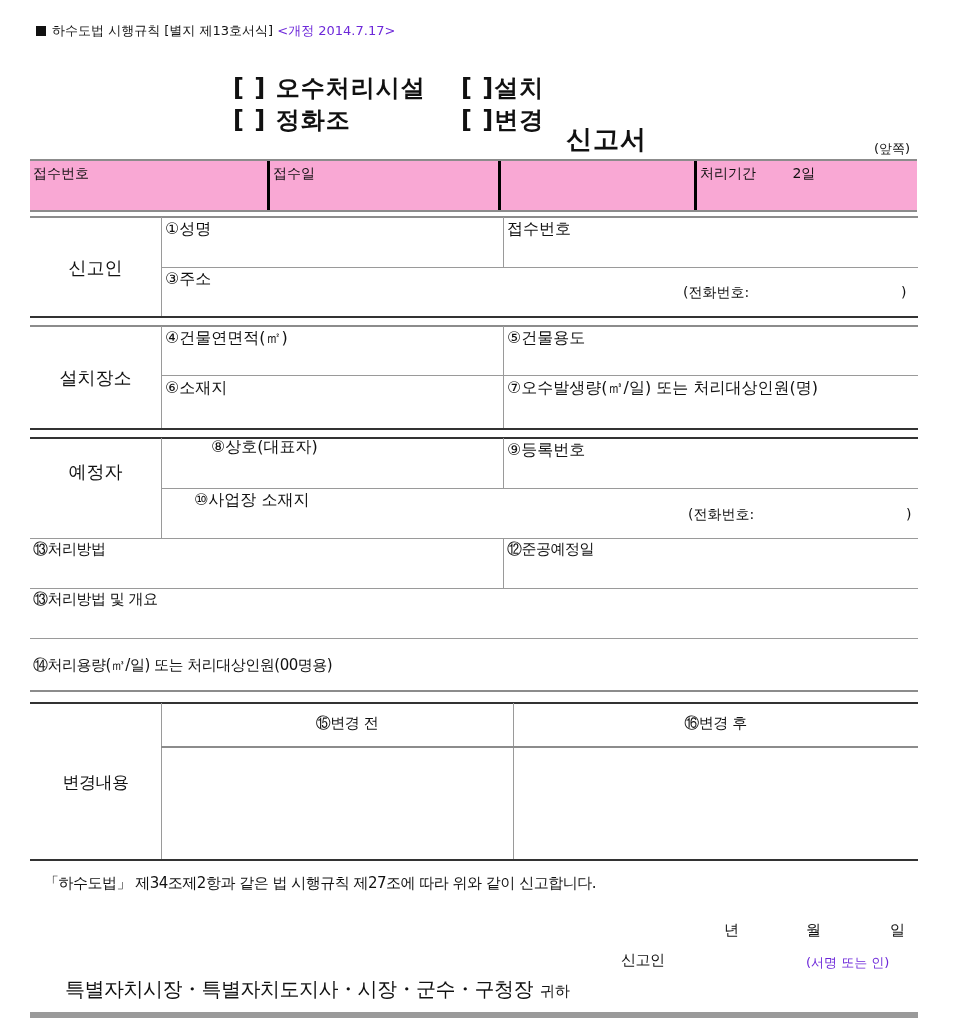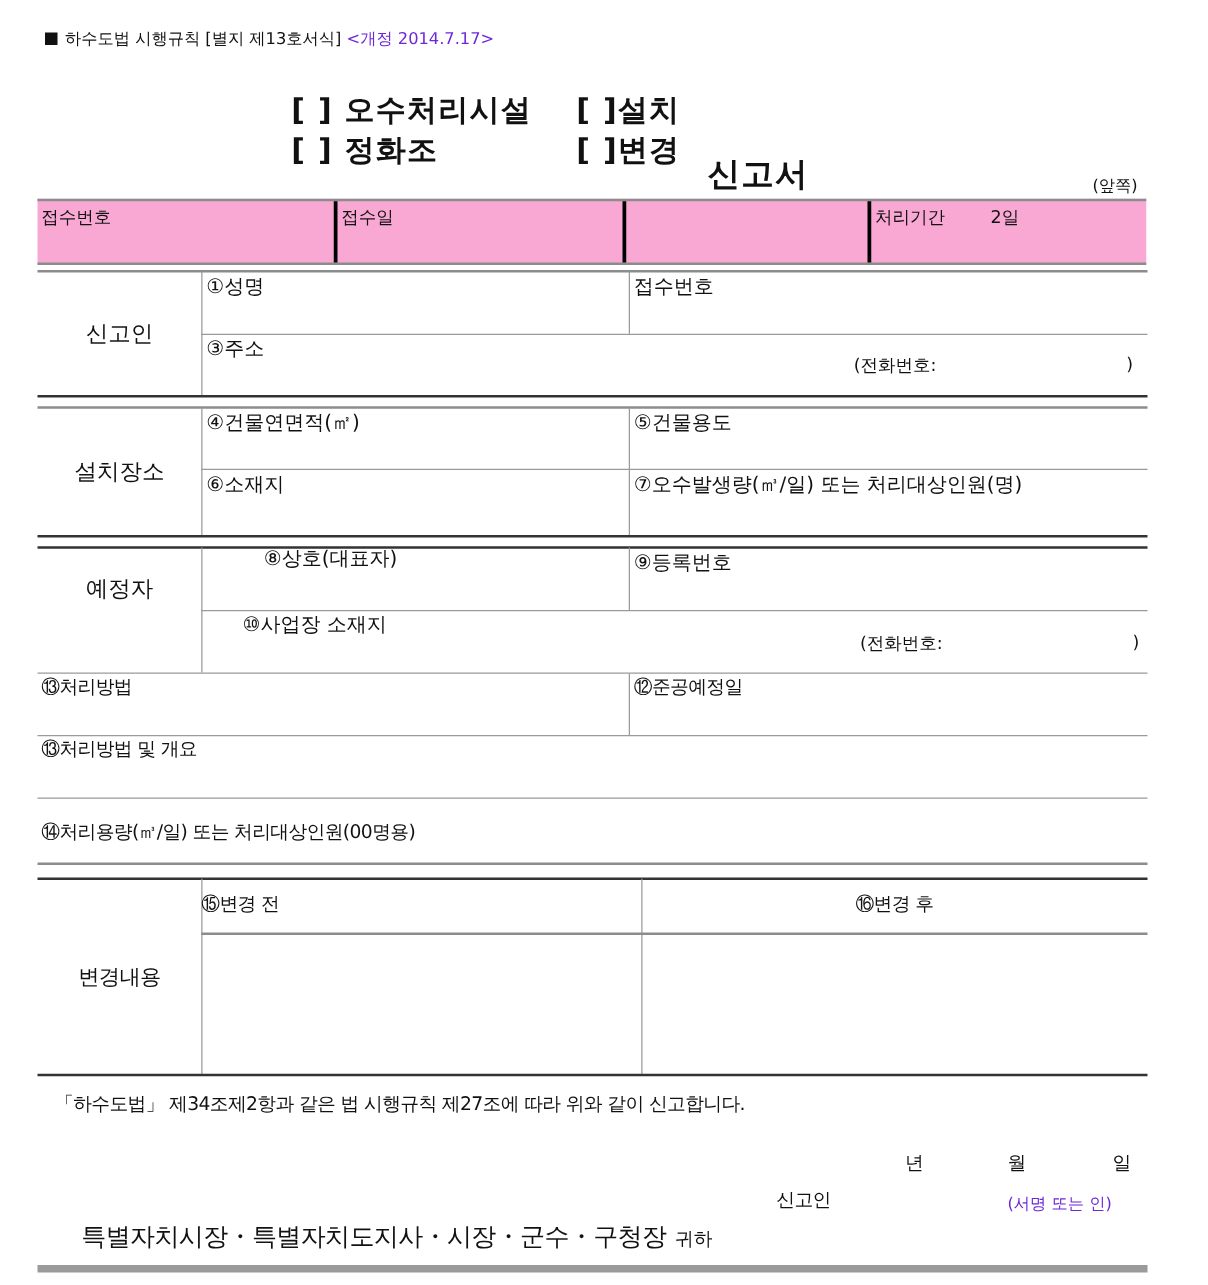--- a/index.html
+++ b/index.html
@@ -125,21 +125,21 @@
 <div class="lbl narrow" style="left:33px; top:590px;">⑬처리방법 및 개요</div>
 <div class="lbl narrow" style="left:33px; top:641px;margin-top:15px;">⑭처리용량(㎥/일) 또는 처리대상인원(00명용)</div>
 
 <div class="hline dark" style="left:30px; top:702px; width:888px;"></div>
 <div class="vline" style="left:161px; top:703px; height:157px;"></div>
 <div class="vline" style="left:513px; top:703px; height:157px;"></div>
 <div class="hline mid" style="left:161px; top:746px; width:757px;"></div>
 <div class="hline dark" style="left:30px; top:859px; width:888px;"></div>
 
 <div class="sec narrow" style="left:30px; top:766px; width:131px; font-size:17px;">변경내용</div>
-<div class="lbl narrow" style="left:161px; top:714px; width:352px; text-align:left;">⑮변경 전</div>
+<div class="lbl narrow" style="left:161px; top:714px; width:352px; text-align:center;padding-left:10px;">⑮변경 전</div>
 <div class="lbl narrow" style="left:513px; top:714px; width:405px; text-align:center;">⑯변경 후</div>
 <div class="abs" style="left:162px; top:749px; width:351px; height:110px;"></div>
 <div class="abs" style="left:514px; top:749px; width:404px; height:110px;"></div>
 
 <div class="lbl narrow" style="left:44px; top:874px;">「하수도법」 제34조제2항과 같은 법 시행규칙 제27조에 따라 위와 같이 신고합니다.</div>
 
 <div class="lbl narrow" style="left:724px; top:921px;">년</div>
 <div class="lbl narrow" style="left:806px; top:921px;">월</div>
 <div class="lbl narrow" style="left:890px; top:921px;">일</div>
 

